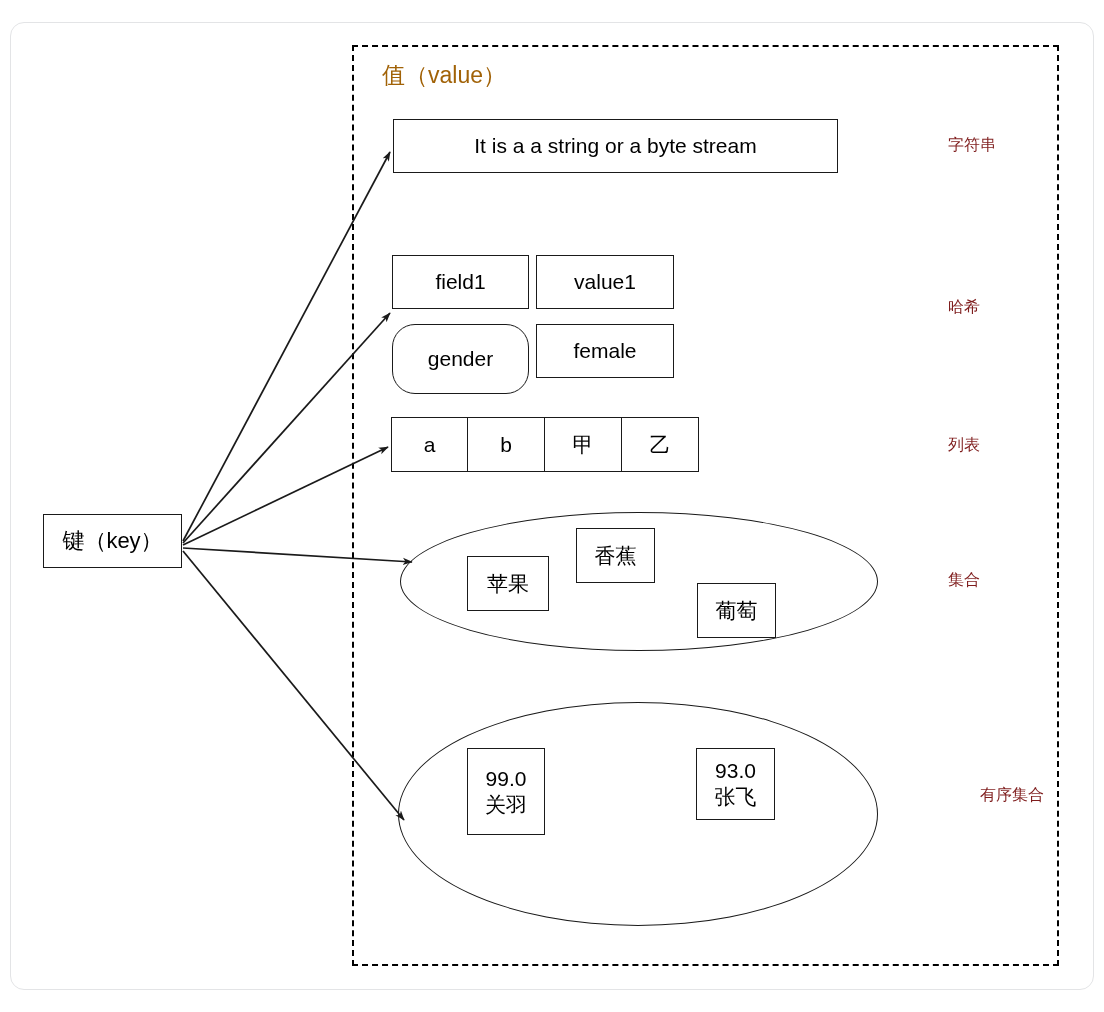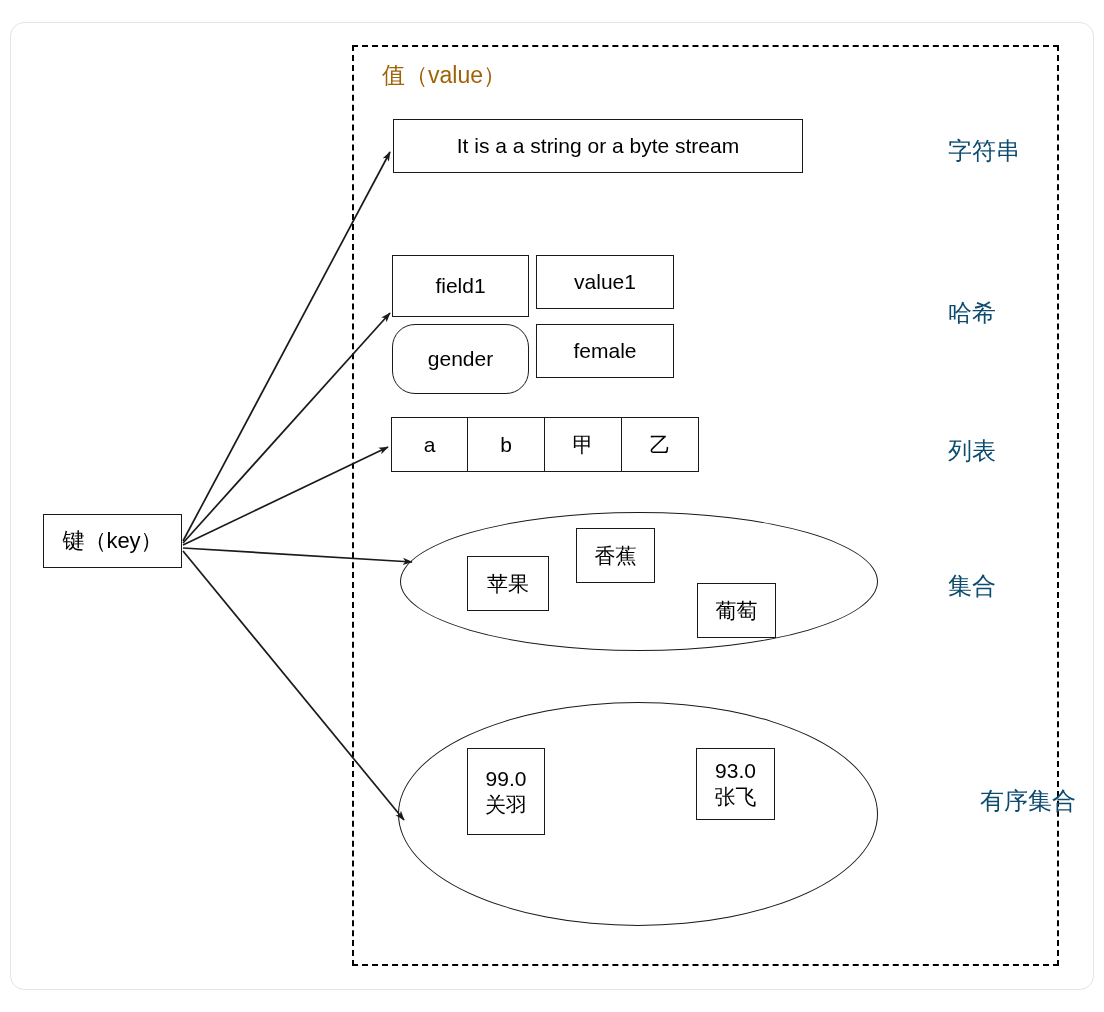--- a/index.html
+++ b/index.html
@@ -57,22 +57,22 @@
     align-items: center;
     justify-content: center;
     font-size: 21px;
     color: #000000;
     text-align: center;
     line-height: 1.22;
     white-space: pre-line;
   }
   .rowlabel {
     position: absolute;
-    font-size: 24px;
-    color: #0c4a6e;
+    font-size: 16px;
+    color: #7f1d1d;
     white-space: nowrap;
   }
   .ellipse {
     position: absolute;
     box-sizing: border-box;
     border: 1.7px solid #1a1a1a;
     border-radius: 50%;
     background: #ffffff;
   }
   
@@ -105,26 +105,26 @@
 
   <div id="card"></div>
 
   <div id="value-container"></div>
   <div id="value-title">值（value）</div>
 
   <div class="nodebox" style="left:43px; top:514px; width:139px; height:54px; font-size:22px;">
     <span>键（key）</span>
   </div>
 
-  <div class="nodebox" style="left:393px; top:119px; width:410px; height:54px;">
+  <div class="nodebox" style="left:393px; top:119px; width:445px; height:54px;">
     <span>It is a a string or a byte stream</span>
   </div>
   <div class="rowlabel" style="left:948px; top:135px;">字符串</div>
 
-  <div class="nodebox" style="left:392px; top:255px; width:137px; height:62px;">
+  <div class="nodebox" style="left:392px; top:255px; width:137px; height:54px;">
     <span>field1</span>
   </div>
   <div class="nodebox" style="left:536px; top:255px; width:138px; height:54px;">
     <span>value1</span>
   </div>
   <div class="nodebox" style="left:392px; top:324px; width:137px; height:70px;border-radius:23px;">
     <span>gender</span>
   </div>
   <div class="nodebox" style="left:536px; top:324px; width:138px; height:54px;">
     <span>female</span>

